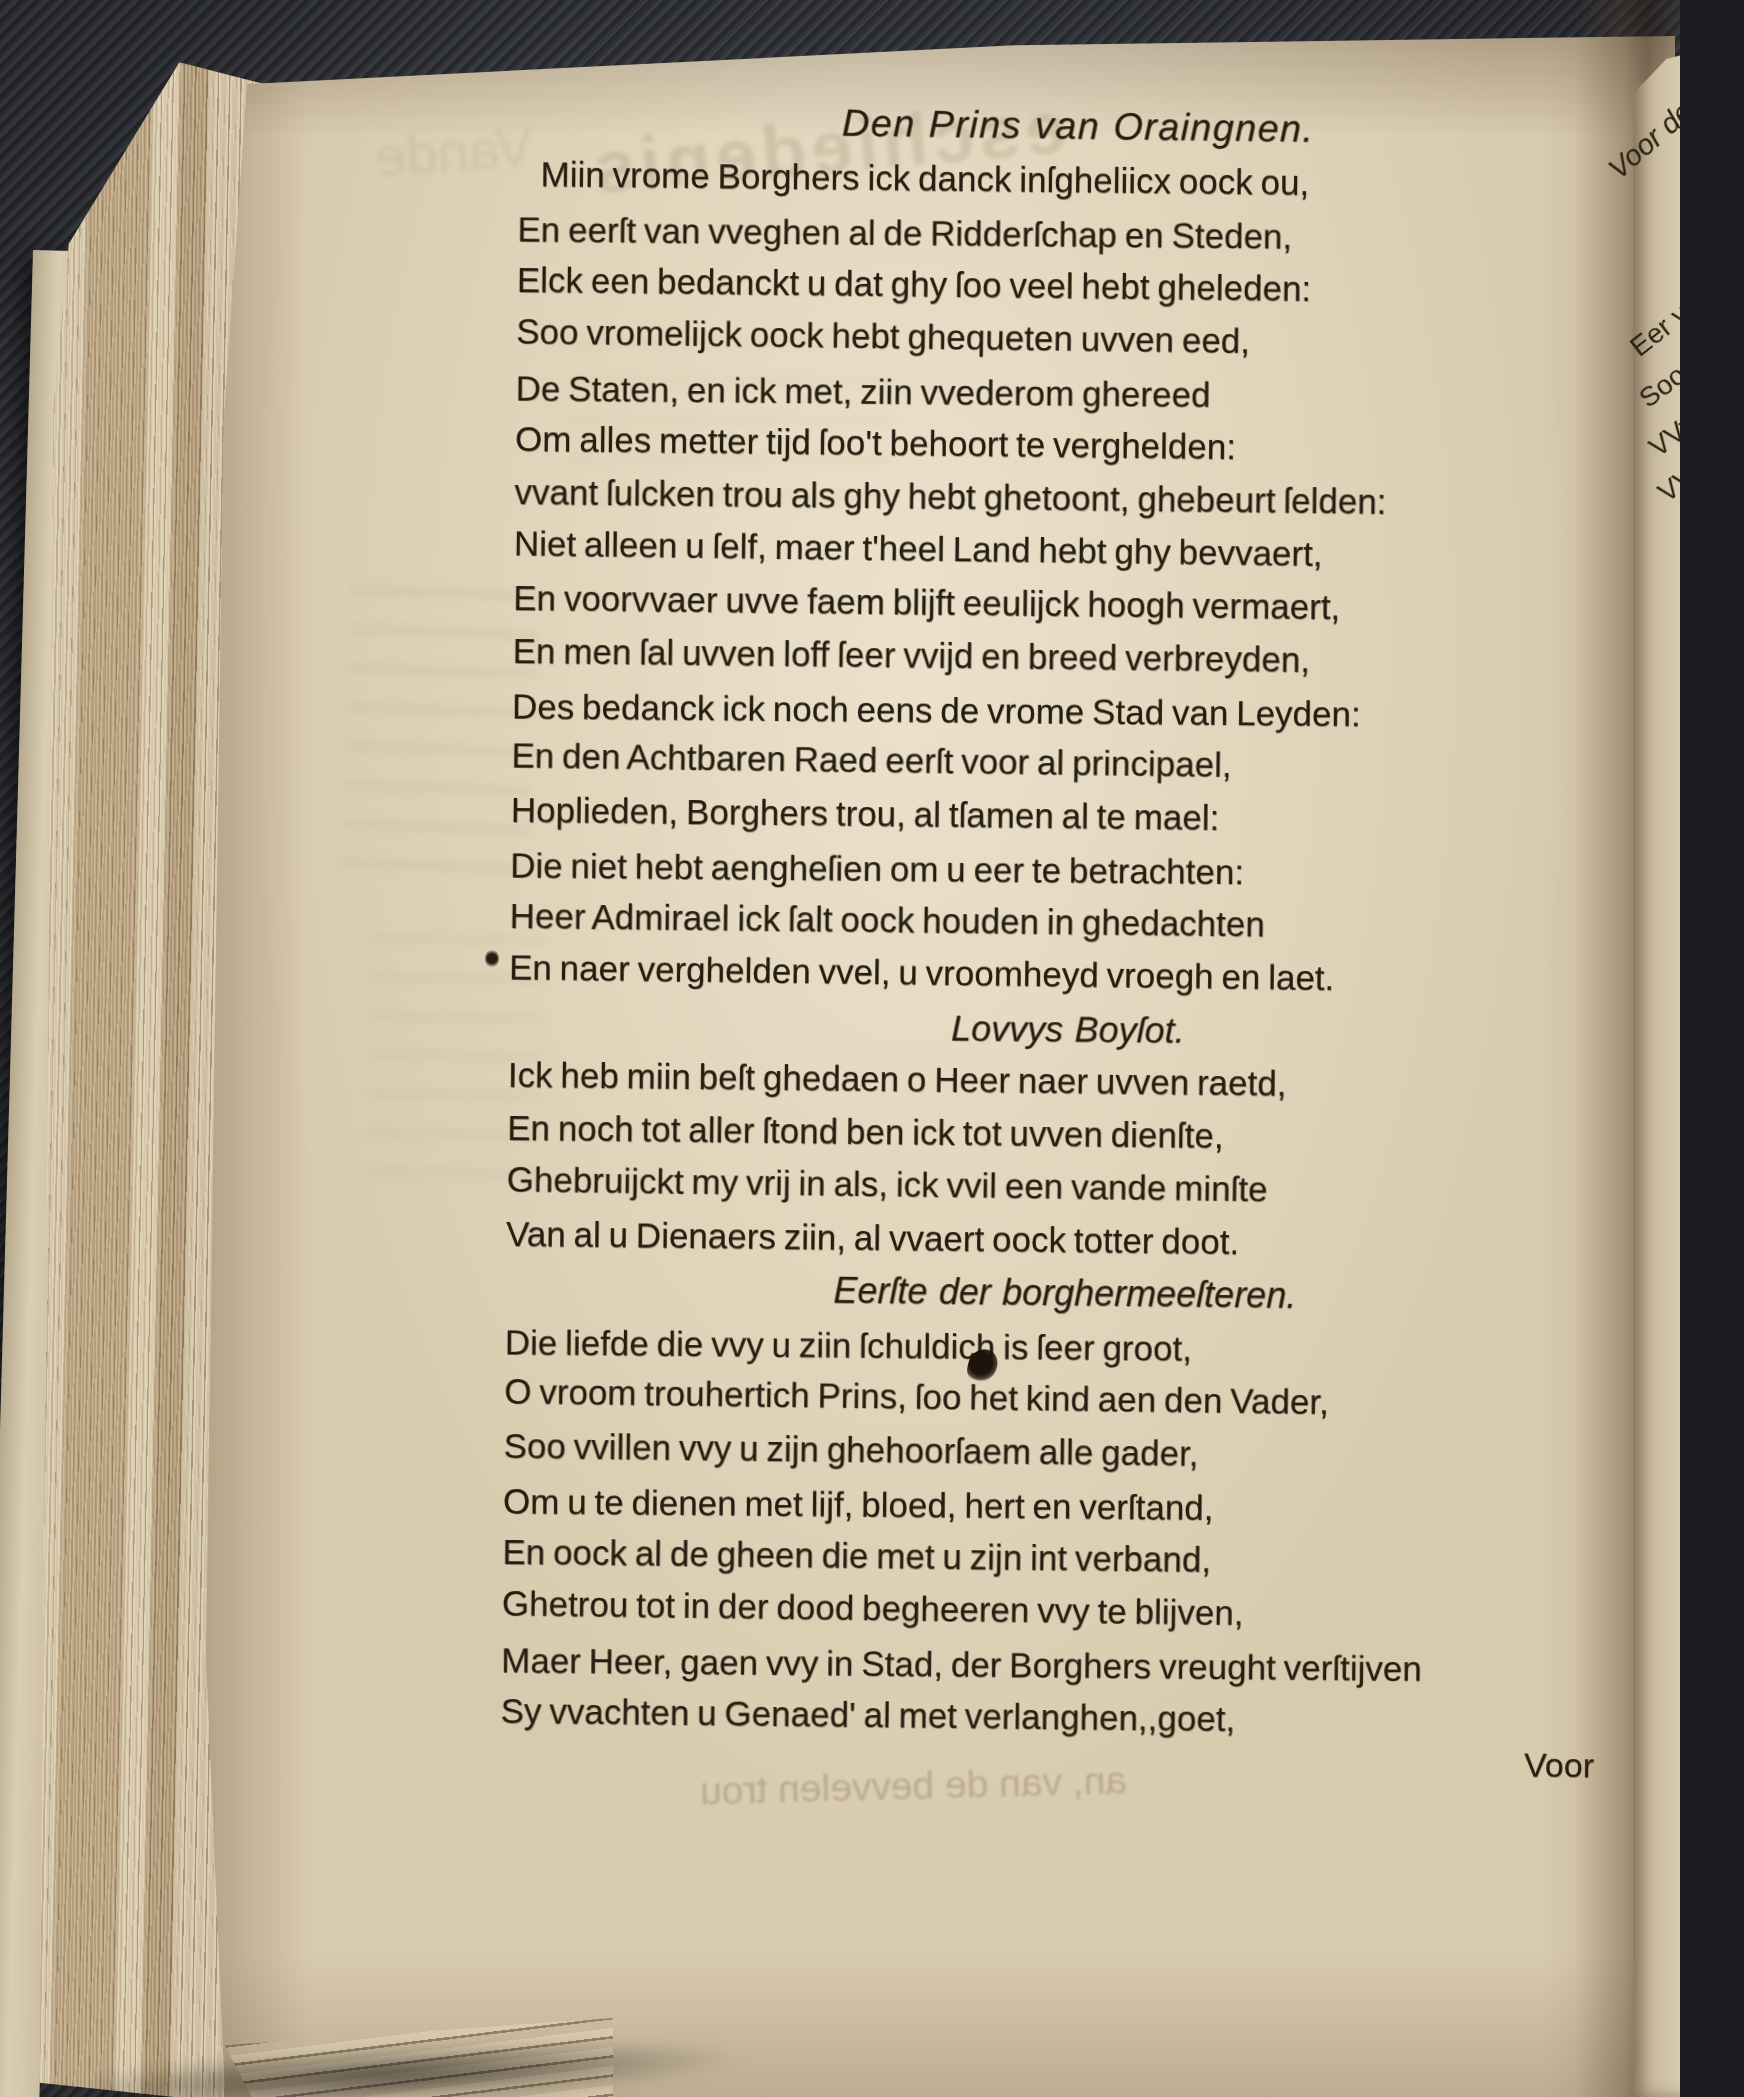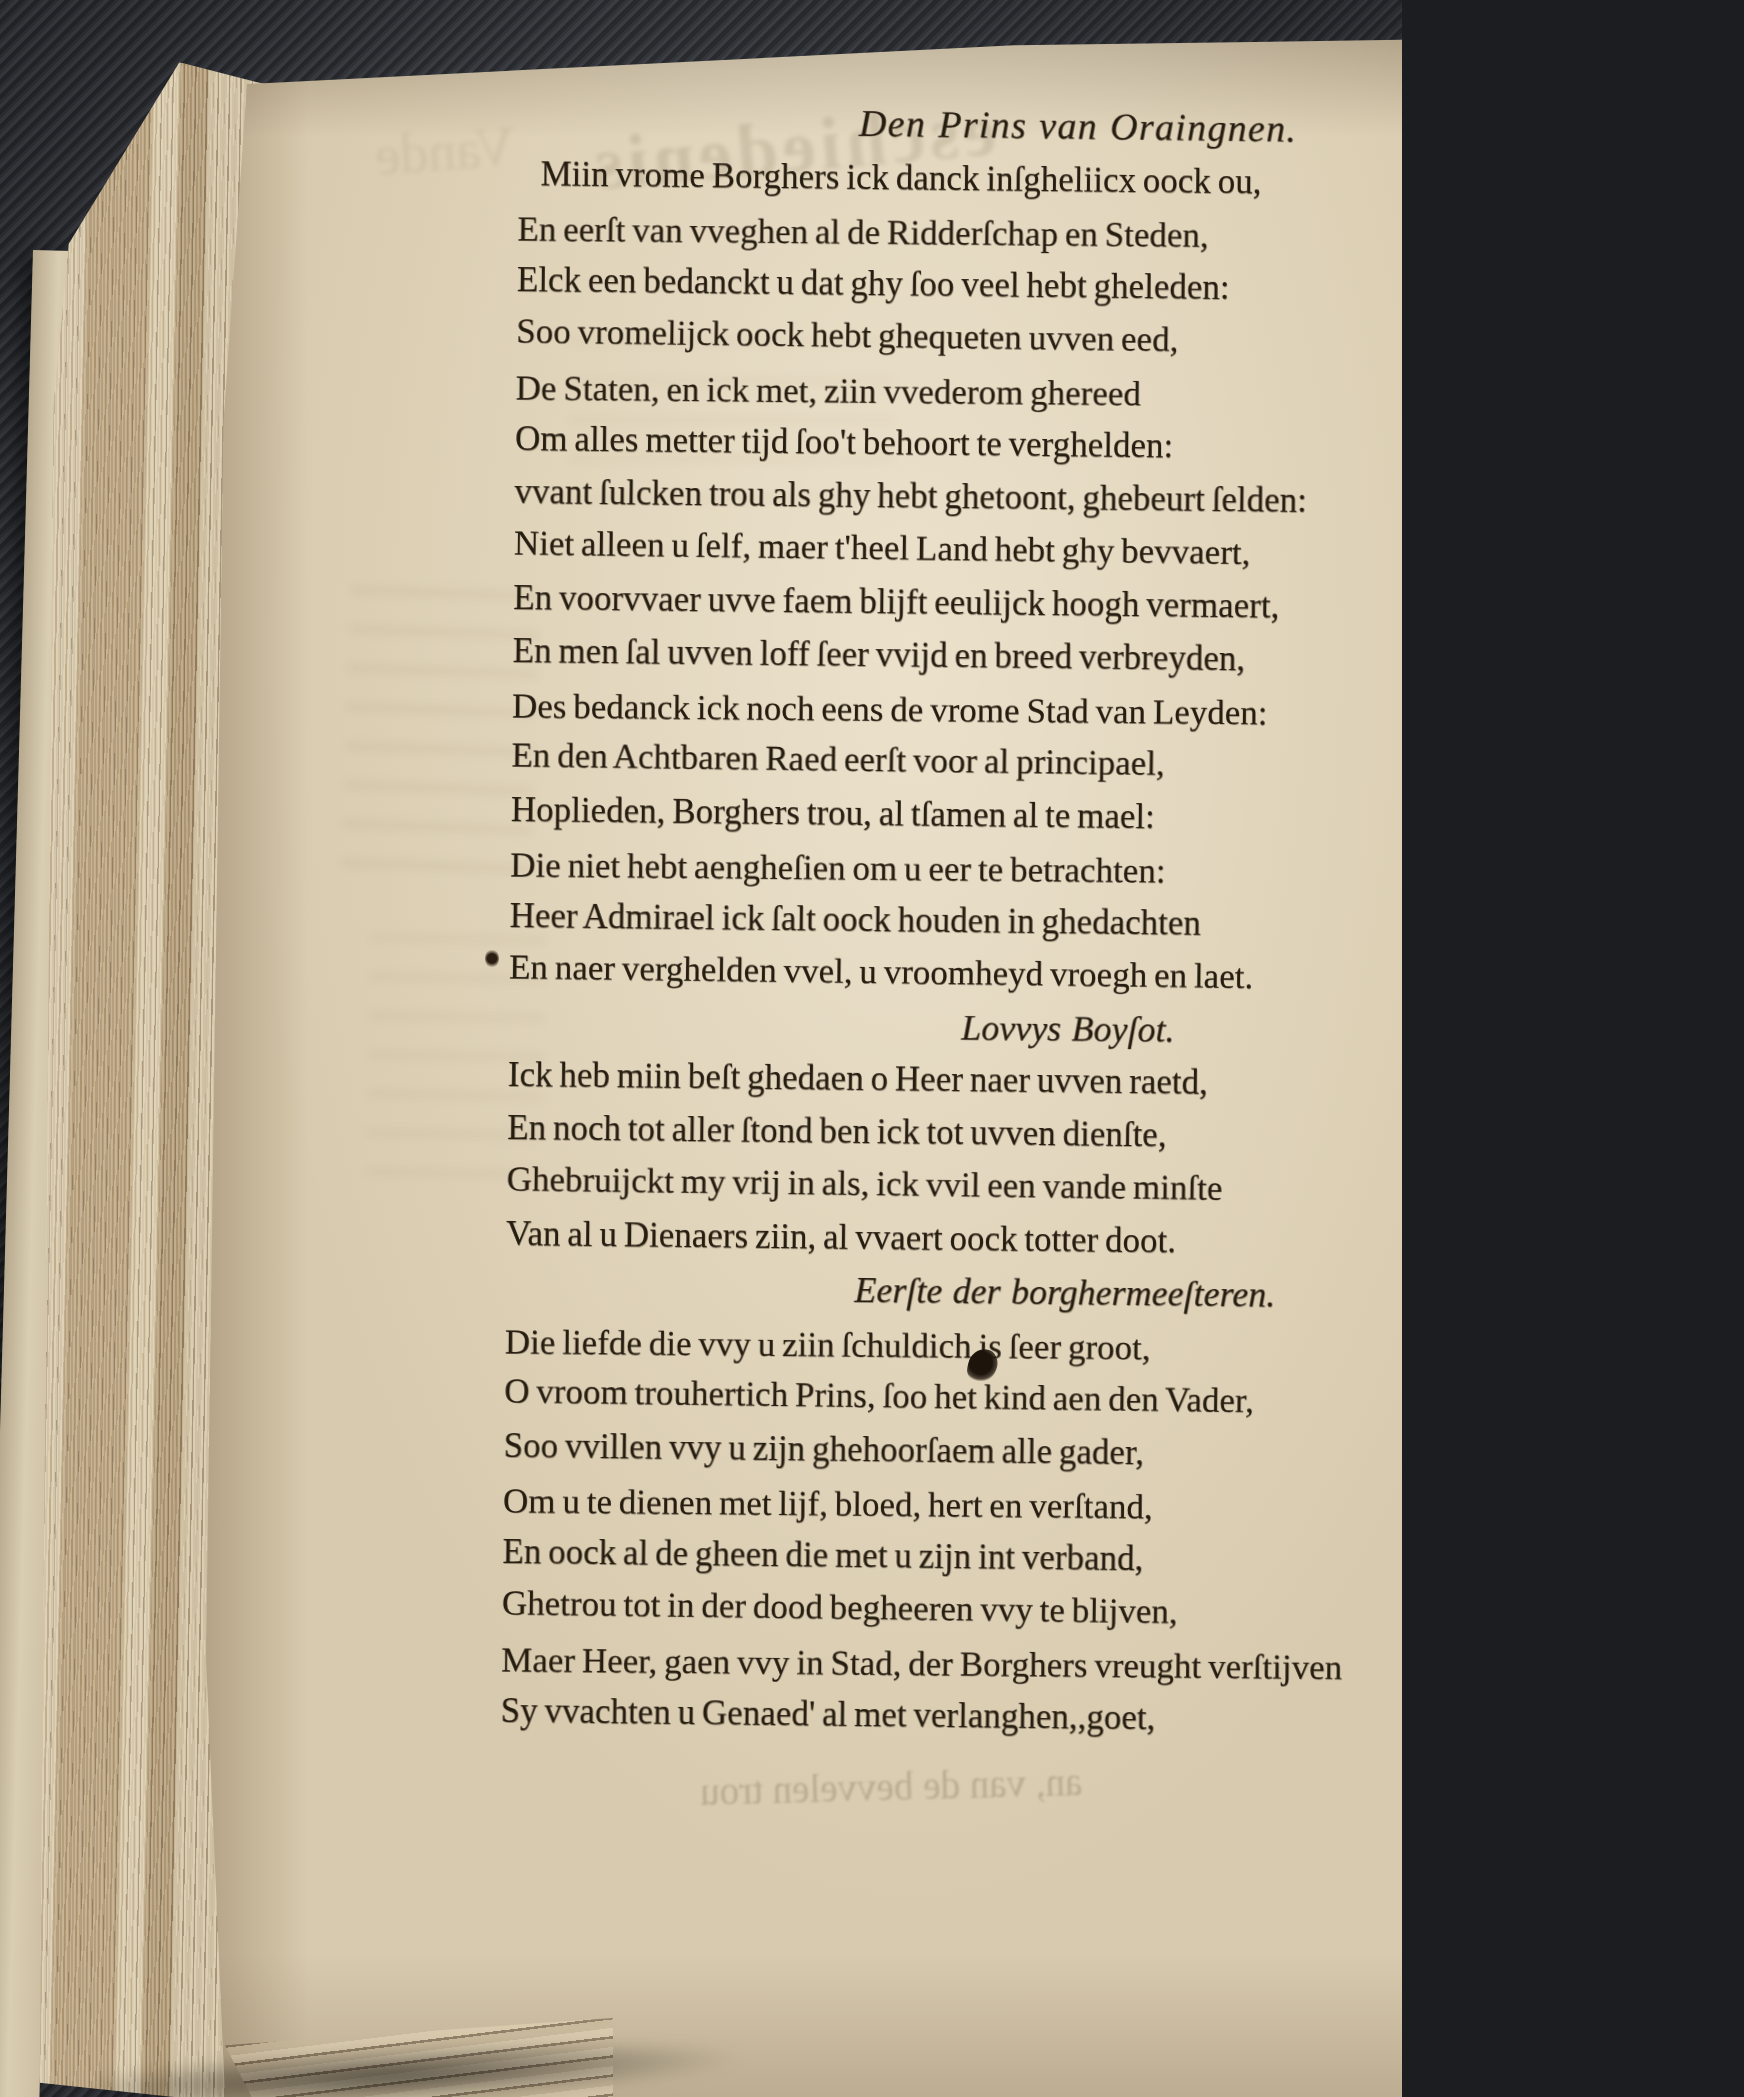--- a/index.html
+++ b/index.html
@@ -1,18 +1,18 @@
 <!DOCTYPE html>
 <html style="font-size:10px"><head>
 <meta charset="utf-8">
 <style>
   html,body{margin:0;padding:0;background:#1c1d20;}
   .scene{
-    position:relative;width:1402px;height:2097px;overflow:hidden;
-    font-family:Liberation Serif, serif;
+    position:relative;width:1680px;height:2097px;overflow:hidden;
+    font-family:Liberation Sans, sans-serif;
     background:
       radial-gradient(ellipse at 50% 45%, rgba(255,255,255,.06), rgba(0,0,0,.25) 80%),
       repeating-linear-gradient(135deg,#43464d 0 3.1px,#2c2e33 3.1px 7.5px,#383b41 7.5px 10.6px);
   }
   
   .cover-strip{
     position:absolute;left:32.5px;top:250px;width:58px;height:1851px;
     background:linear-gradient(90deg,#b7a98d,#d9cdb2 45%,#cdbfa2);
     transform:rotate(1.6deg);transform-origin:top left;
     box-shadow:-8.8px 6.3px 21px rgba(0,0,0,.55);

